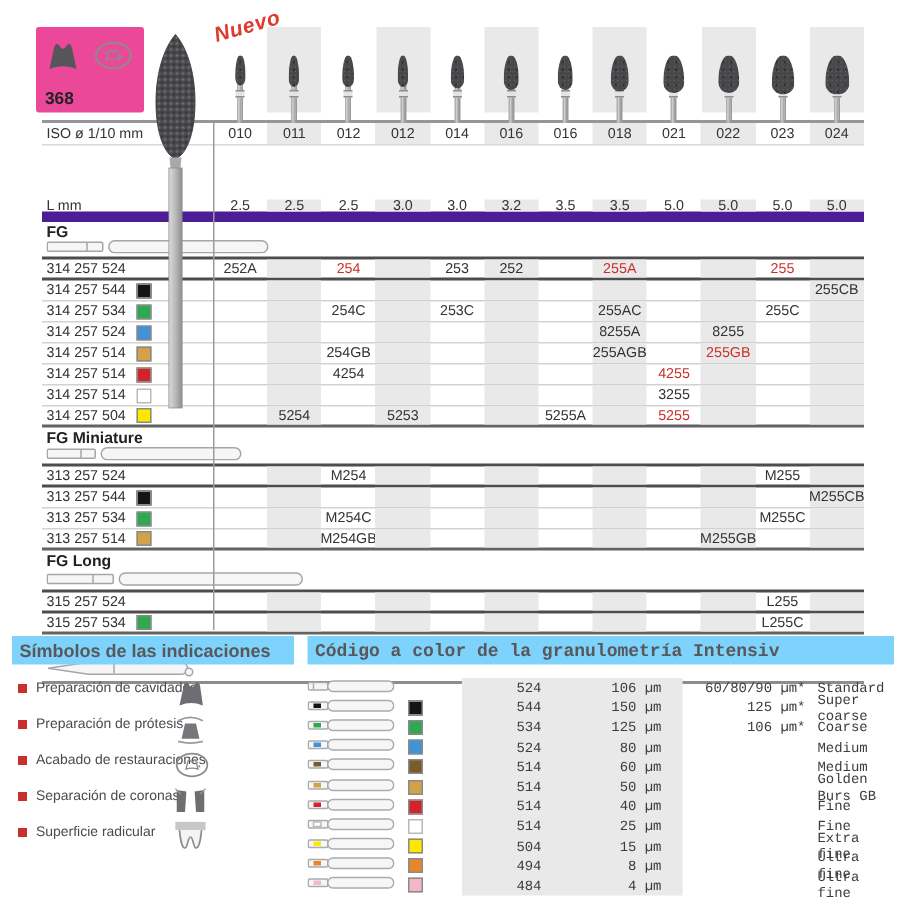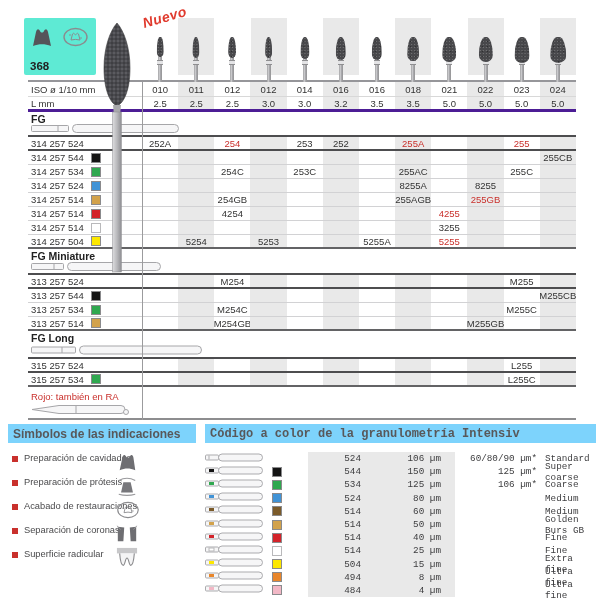--- a/index.html
+++ b/index.html
@@ -2,21 +2,21 @@
 <html><head>
 <meta charset="utf-8">
 <style>
   * { margin:0; padding:0; box-sizing:border-box; }
   html,body { background:#fff; }
   .page { position:relative; width:600px; height:600px; background:#ffffff;
           font-family:"Liberation Sans",sans-serif; color:#3a3a3c; overflow:hidden; }
 
   
   .idbox { position:absolute; left:24px; top:18px; width:72px; height:57px;
-           background:#5eead4; border-radius:2px; }
+           background:#ec4899; border-radius:2px; }
   .idbox .ic { position:absolute; top:7px; }
   .idbox .ic1 { left:5px; }
   .idbox .ic2 { left:38px; }
   .fig-num { position:absolute; left:6px; bottom:3px; font-size:11.5px; font-weight:bold; color:#222; }
 
   .nuevo { position:absolute; left:142px; top:9px; font-size:14px; font-weight:bold;
            font-style:italic; color:#e03a2d; transform:rotate(-16deg); letter-spacing:.5px; }
 
   
   .bigbur { position:absolute; left:97px; top:20px; width:40px; height:254px; z-index:3; }
@@ -30,21 +30,21 @@
   .row { position:relative; display:flex; width:100%; }
   .row .label { width:114px; display:flex; align-items:center; padding-left:3px; font-size:9.5px; color:#333; }
   .row .label .code { width:60px; }
   .sq { width:10px; height:10px; border:1px solid #8a8a8c; }
   .cell { width:36.1666px; display:flex; align-items:center; justify-content:center;
           font-size:9.5px; color:#333; overflow:visible; white-space:nowrap; }
   .cell.odd { background:#e9e9e9; }
   .cell.red, .red { color:#c9302c; }
 
   .r-hdr { height:15px; border-bottom:1px solid #d8d8d8; }
-  .r-hdr2 { height:15px; border-bottom:3px solid #4c1d95; }
+  .r-hdr2 { height:15px; border-bottom:7px solid #4c1d95;margin-top:36px; }
   .sec-row { height:25px; border-bottom:2px solid #4d4d4f; display:block; }
   .sec-row .sec-label { position:absolute; left:3px; top:1px; font-size:10.5px; font-weight:bold; color:#222; }
   .sec-row svg { position:absolute; left:3px; bottom:2px; }
   .data-row { height:14px; border-bottom:1px solid #d2d2d4; }
   .data-row.first { border-bottom:2px solid #4d4d4f; }
   .data-row.last { border-bottom:2px solid #636365; }
 
   .foot-row { position:relative; height:33px; border-bottom:2px solid #8d8d8f; }
   .foot-row .rojo { position:absolute; left:3px; top:4px; font-size:9.5px; font-weight:normal; color:#c9302c; }
   .foot-row svg { position:absolute; left:3px; bottom:3px; }

